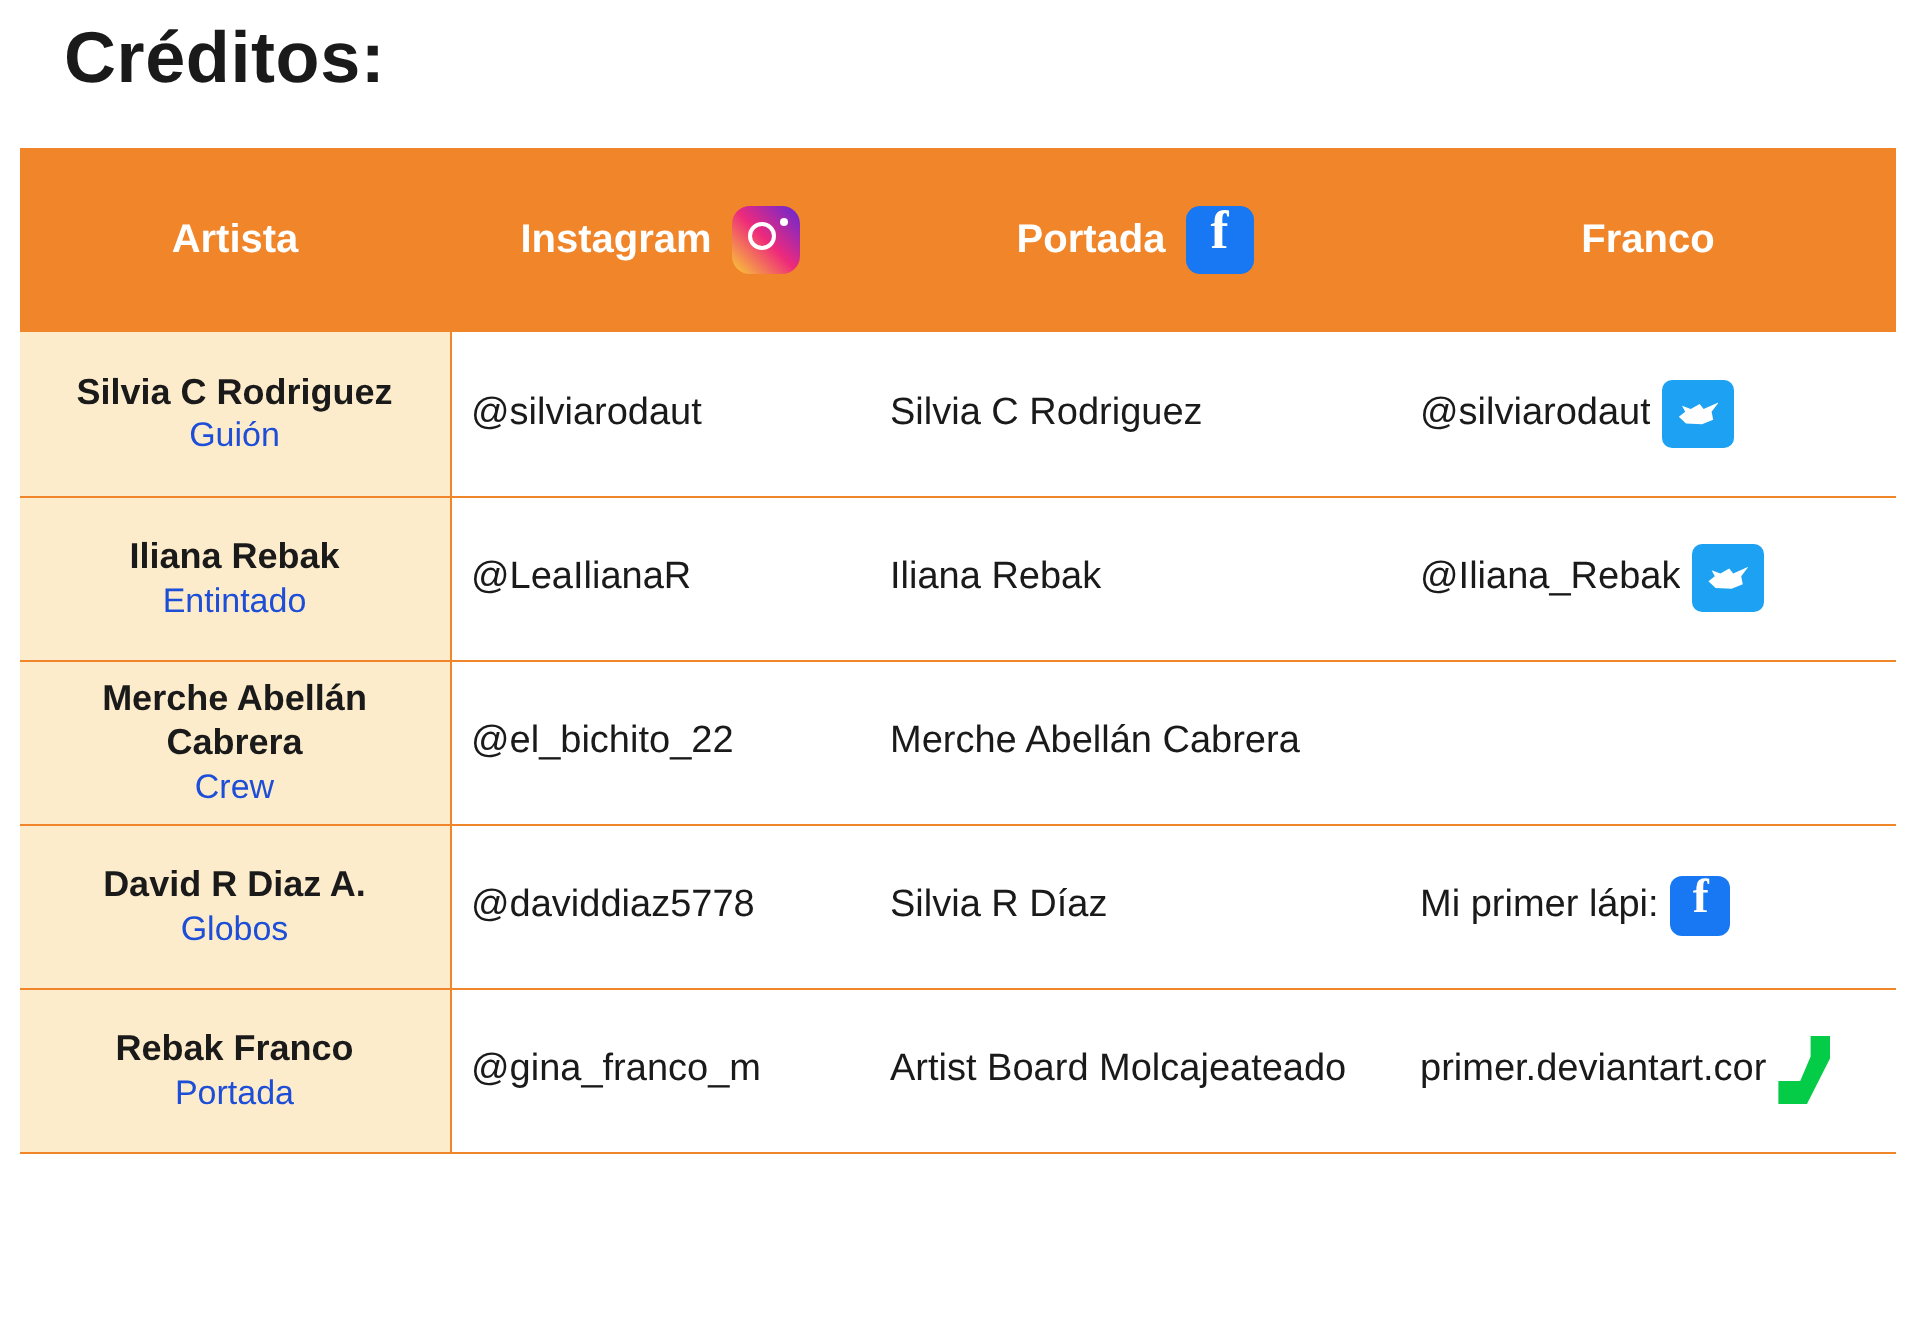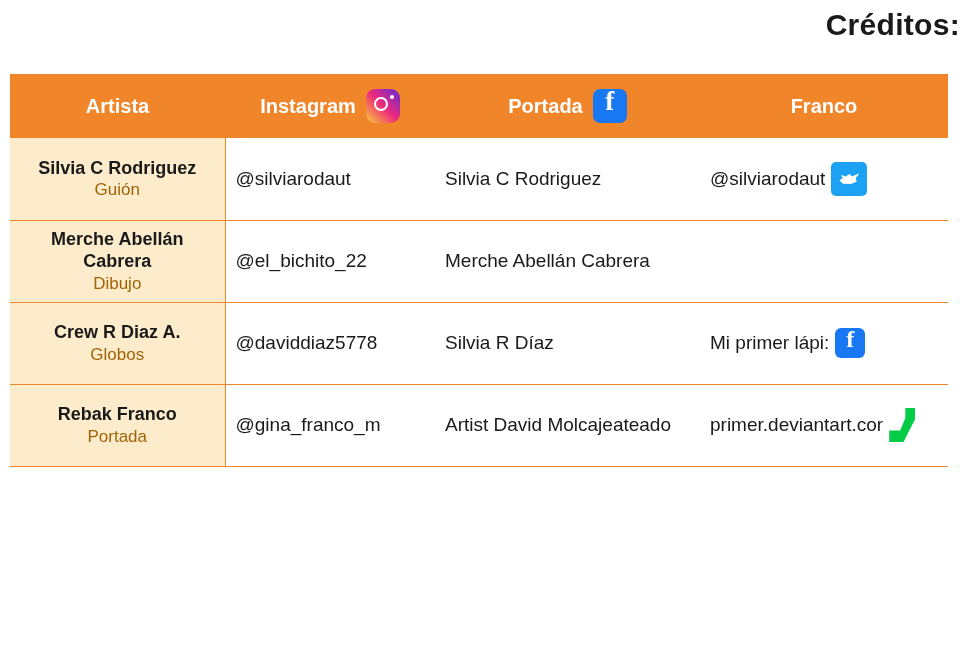--- a/index.html
+++ b/index.html
@@ -9,47 +9,46 @@
   }
   body {
     width: 960px;
     height: 665px;
     font-family: "Liberation Sans", sans-serif;
     color: #1a1a1a;
     overflow: hidden;
   }
 
   .page-title {
-    font-size: 30px;
+    font-size: 36px;
     font-weight: bold;
     color: #1a1a1a;
-    margin: 8px 0 0 16px;
+    margin: 8px 0 0 32px;
     letter-spacing: 0.3px;
-    text-align: right;
   }
 
   .credits-table {
     position: absolute;
     top: 74px;
     left: 10px;
     width: 938px;
     border-collapse: collapse;
     table-layout: fixed;
   }
 
   .credits-table th {
     background: #f0852a;
     color: #ffffff;
     font-size: 20px;
     font-weight: bold;
     height: 64px;
     vertical-align: middle;
     text-align: center;
     border: none;
-    padding: 0;
+    padding: 14px;
   }
 
   .head-inner {
     display: flex;
     align-items: center;
     justify-content: center;
     gap: 10px;
   }
 
   .credits-table td {
@@ -83,21 +82,21 @@
   }
 
   .artist-name {
     font-weight: bold;
     color: #1a1a1a;
     font-size: 18px;
     display: block;
   }
   .artist-role {
     font-weight: normal;
-    color: #a16207;
+    color: #1d4ed8;
     font-size: 17px;
     display: block;
   }
 
   td.plain-cell {
     background: #ffffff;
     color: #1a1a1a;
     white-space: nowrap;
     overflow: hidden;
   }
@@ -279,59 +278,73 @@
       <td class="plain-cell">Silvia C Rodriguez</td>
       <td class="otros-cell">
         <div class="otros-wrap">
           <span class="otros-text">@silviarodaut</span>
           <span class="icon tw-icon"></span>
         </div>
       </td>
     </tr>
 
 
+    <tr>
+      <td class="artist-cell">
+        <span class="artist-name">Iliana Rebak</span>
+        <span class="artist-role">Entintado</span>
+      </td>
+      <td class="plain-cell">@LeaIlianaR</td>
+      <td class="plain-cell">Iliana Rebak</td>
+      <td class="otros-cell">
+        <div class="otros-wrap">
+          <span class="otros-text">@Iliana_Rebak</span>
+          <span class="icon tw-icon"></span>
+        </div>
+      </td>
+    </tr>
 
     <tr>
       <td class="artist-cell">
         <span class="artist-name">Merche Abellán Cabrera</span>
-        <span class="artist-role">Dibujo</span>
+        <span class="artist-role">Crew</span>
       </td>
       <td class="plain-cell">@el_bichito_22</td>
       <td class="plain-cell">Merche Abellán Cabrera</td>
       <td class="otros-cell">
         <div class="otros-wrap">
           <span class="otros-text"></span>
         </div>
       </td>
     </tr>
 
     <tr>
       <td class="artist-cell">
-        <span class="artist-name">Crew R Diaz A.</span>
+        <span class="artist-name">David R Diaz A.</span>
         <span class="artist-role">Globos</span>
       </td>
       <td class="plain-cell">@daviddiaz5778</td>
       <td class="plain-cell">Silvia R Díaz</td>
       <td class="otros-cell">
         <div class="otros-wrap">
           <span class="otros-text">Mi primer lápi:</span>
           <span class="icon fb-icon small">
               <span>f</span>
             </span>
         </div>
       </td>
     </tr>
 
     <tr>
       <td class="artist-cell">
         <span class="artist-name">Rebak Franco</span>
         <span class="artist-role">Portada</span>
       </td>
       <td class="plain-cell">@gina_franco_m</td>
-      <td class="plain-cell">Artist David Molcajeateado</td>
+      <td class="plain-cell">Artist Board Molcajeateado</td>
       <td class="otros-cell">
         <div class="otros-wrap">
           <span class="otros-text">primer.deviantart.cor</span>
           <span class="icon da-icon"></span>
         </div>
       </td>
     </tr>
 
   </tbody>
 </table>

